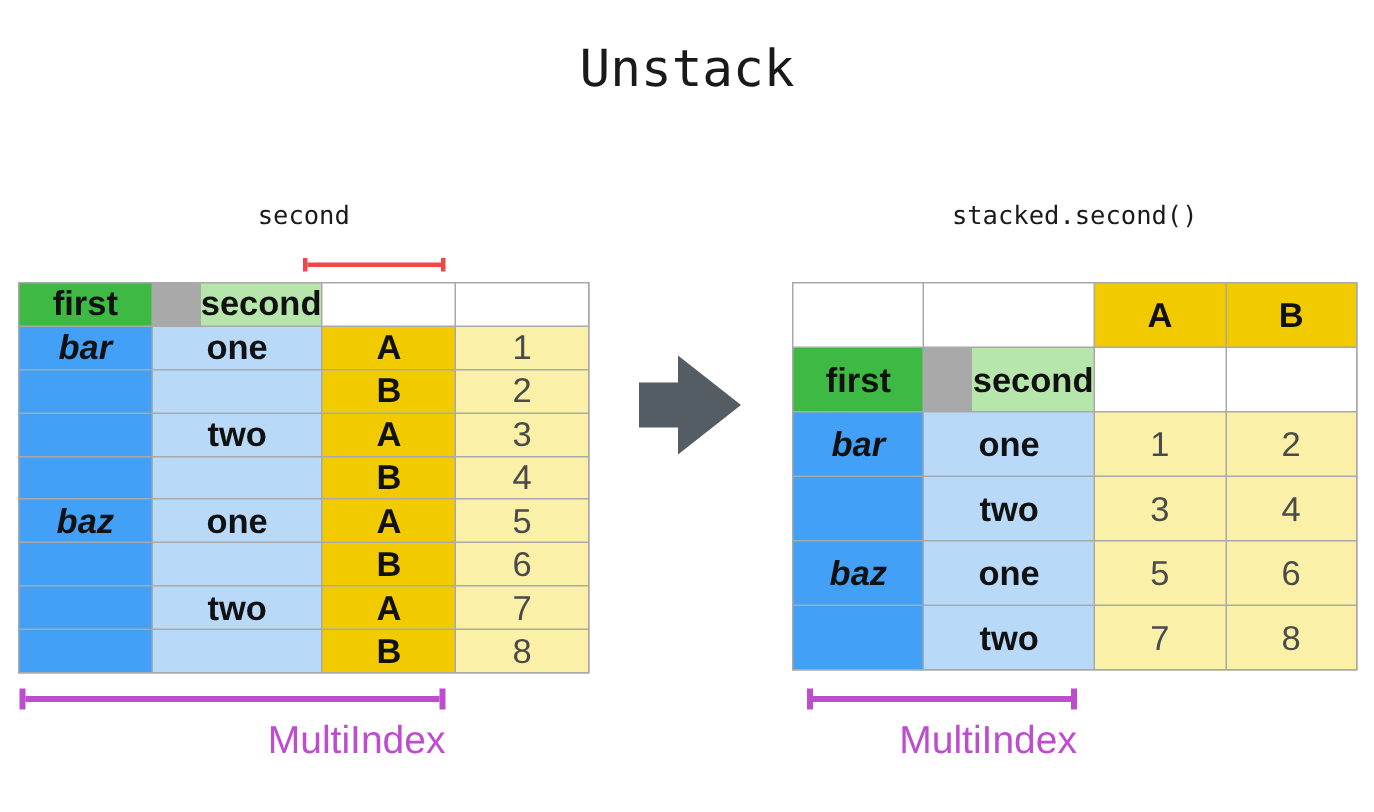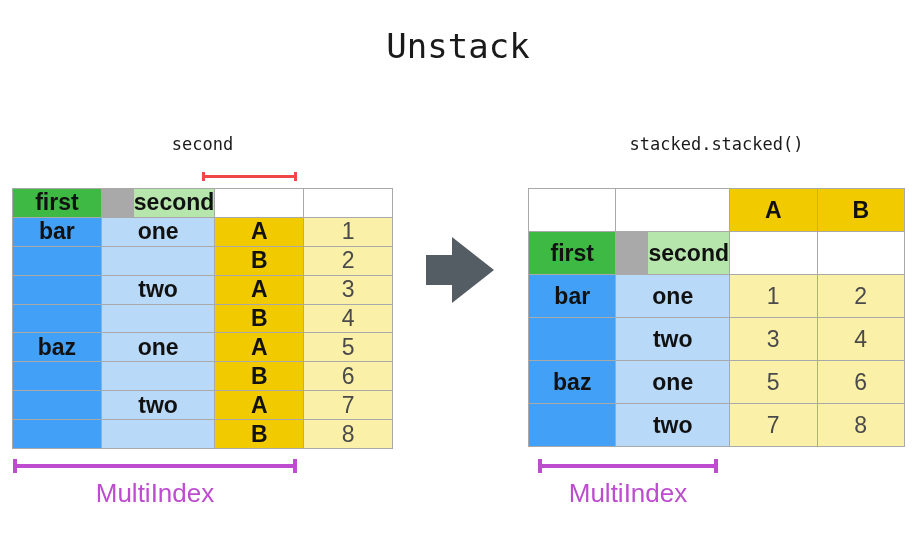--- a/index.html
+++ b/index.html
@@ -20,57 +20,57 @@
   .h-bracket { position:absolute; box-sizing:border-box; }
   .h-bracket::before { content:""; position:absolute; left:0; right:0; top:50%; background:currentColor; }
   .h-bracket.red { color:var(--red); border-left:3px solid currentColor; border-right:3px solid currentColor; }
   .h-bracket.red::before { height:3px; margin-top:-1.5px; }
   .h-bracket.magenta { color:var(--magenta); border-left:4px solid currentColor; border-right:4px solid currentColor; }
   .h-bracket.magenta::before { height:4px; margin-top:-2px; }
   #red-bracket { left:202px; top:172px; width:95px; height:9px; }
   #mi-bracket-left  { left:13px;  top:459px; width:284px; height:14px; }
   #mi-bracket-right { left:538px; top:459px; width:180px; height:14px; }
 
-  .mi-label { position:absolute; top:478px; text-align:center; font-size:26px; color:var(--magenta); }
+  .mi-label { position:absolute; top:478px; text-align:right; font-size:26px; color:var(--magenta); }
   .mi-label.left  { left:13px;  width:284px; }
   .mi-label.right { left:538px; width:180px; }
 
   .grid-table {
     position:absolute; display:grid; gap:1px; background:var(--grid);
     border:1px solid var(--grid); box-sizing:border-box;
   }
   #left-table  { left:12px;  top:188px; width:381px; height:261px; grid-template-columns:repeat(4,1fr); grid-template-rows:repeat(9,1fr); }
   #right-table { left:528px; top:188px; width:377px; height:259px; grid-template-columns:repeat(4,1fr); grid-template-rows:repeat(6,1fr); }
 
   .cell { display:flex; align-items:center; justify-content:center; font-size:23px; }
   .cell.header { font-weight:bold; color:#111111; }
   .cell.number { font-weight:normal; color:#4a4a4a; }
   .bg-white       { background:#ffffff; }
   .bg-green       { background:var(--green); }
   .bg-light_green { background:var(--light_green);margin-left:32px; }
-  .bg-blue        { background:var(--blue); }
+  .bg-blue        { background:var(--blue);font-style:italic; }
   .bg-light_blue  { background:var(--light_blue); }
   .bg-gold        { background:var(--gold); }
   .bg-light_yellow{ background:var(--light_yellow); }
 
   
   .arrow-shaft { position:absolute; left:426px; top:255px; width:28px; height:30px; background:var(--arrow); }
   .arrow-head  { position:absolute; left:452px; top:237px; width:0; height:0;
                  border-top:33px solid transparent; border-bottom:33px solid transparent;
                  border-left:42px solid var(--arrow); }
 </style>
 </head>
 <body>
 
 <div class="canvas">
 
   <div class="title mono">Unstack</div>
 
   <div class="tbl-label left mono">second</div>
-  <div class="tbl-label right mono">stacked.stacked()</div>
+  <div class="tbl-label right mono">stacked.second()</div>
 
   <div id="red-bracket" class="h-bracket red"></div>
 
   <div id="left-table" class="grid-table">
       <div class="cell bg-green header">first</div>
       <div class="cell bg-light_green header">second</div>
       <div class="cell bg-white"></div>
       <div class="cell bg-white"></div>
       <div class="cell bg-blue header">bar</div>
       <div class="cell bg-light_blue header">one</div>

